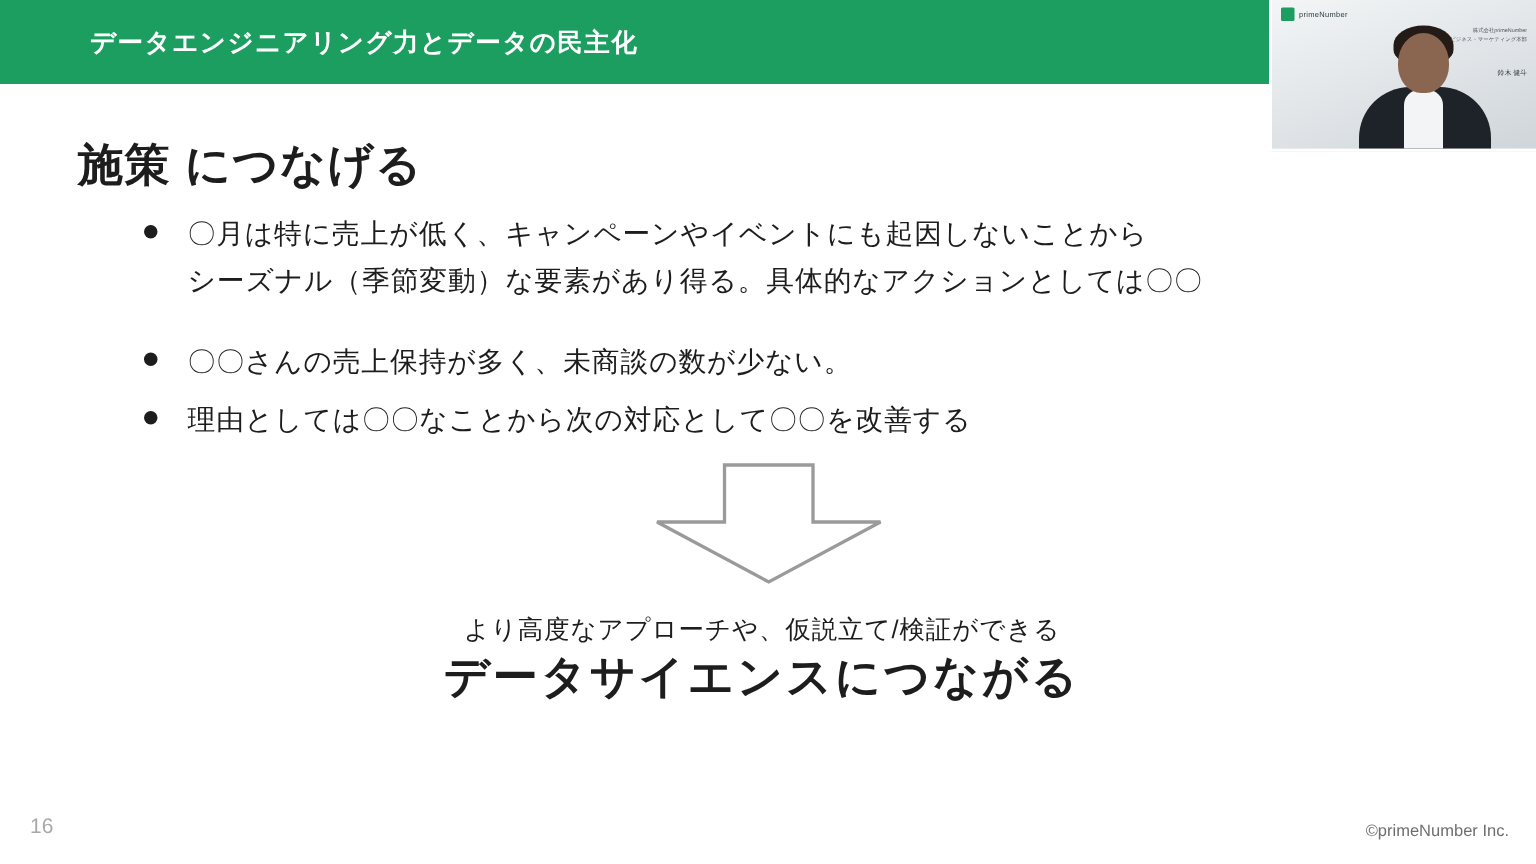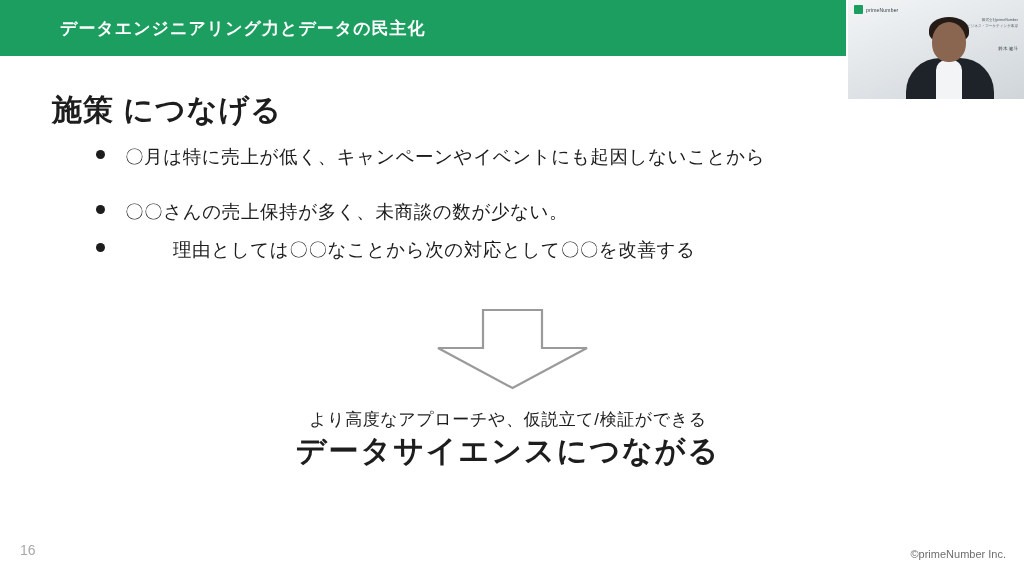--- a/index.html
+++ b/index.html
@@ -247,30 +247,31 @@
 
 <div class="slide-title">施策 につなげる</div>
 
 <div class="bullets">
 
   <div class="bullet-group">
     <div class="bullet-row">
       <span class="bullet-dot"></span>
       <span class="bullet-text">
         <span>〇月は特に売上が低く、キャンペーンやイベントにも起因しないことから</span>
+        <span class="line2">シーズナル（季節変動）な要素があり得る。具体的なアクションとしては〇〇</span>
       </span>
     </div>
   </div>
 
   <div class="bullet-group" style="margin-top:24px;margin-bottom:0;">
     <div class="bullet-row">
       <span class="bullet-dot"></span>
       <span class="bullet-text">〇〇さんの売上保持が多く、未商談の数が少ない。</span>
     </div>
-    <div class="bullet-row" style="margin-top:8px;gap:48px;">
+    <div class="bullet-row" style="margin-top:8px;">
       <span class="bullet-dot"></span>
       <span class="bullet-text">理由としては〇〇なことから次の対応として〇〇を改善する</span>
     </div>
   </div>
 
 </div>
 
 <div class="arrow-wrap">
   <svg class="arrow" viewBox="0 0 155 82">
     <polygon points="48,2 107,2 107,40 152,40 77.5,80 3,40 48,40" fill="#ffffff" stroke="#9a9a9a" stroke-width="2.2"></polygon>

